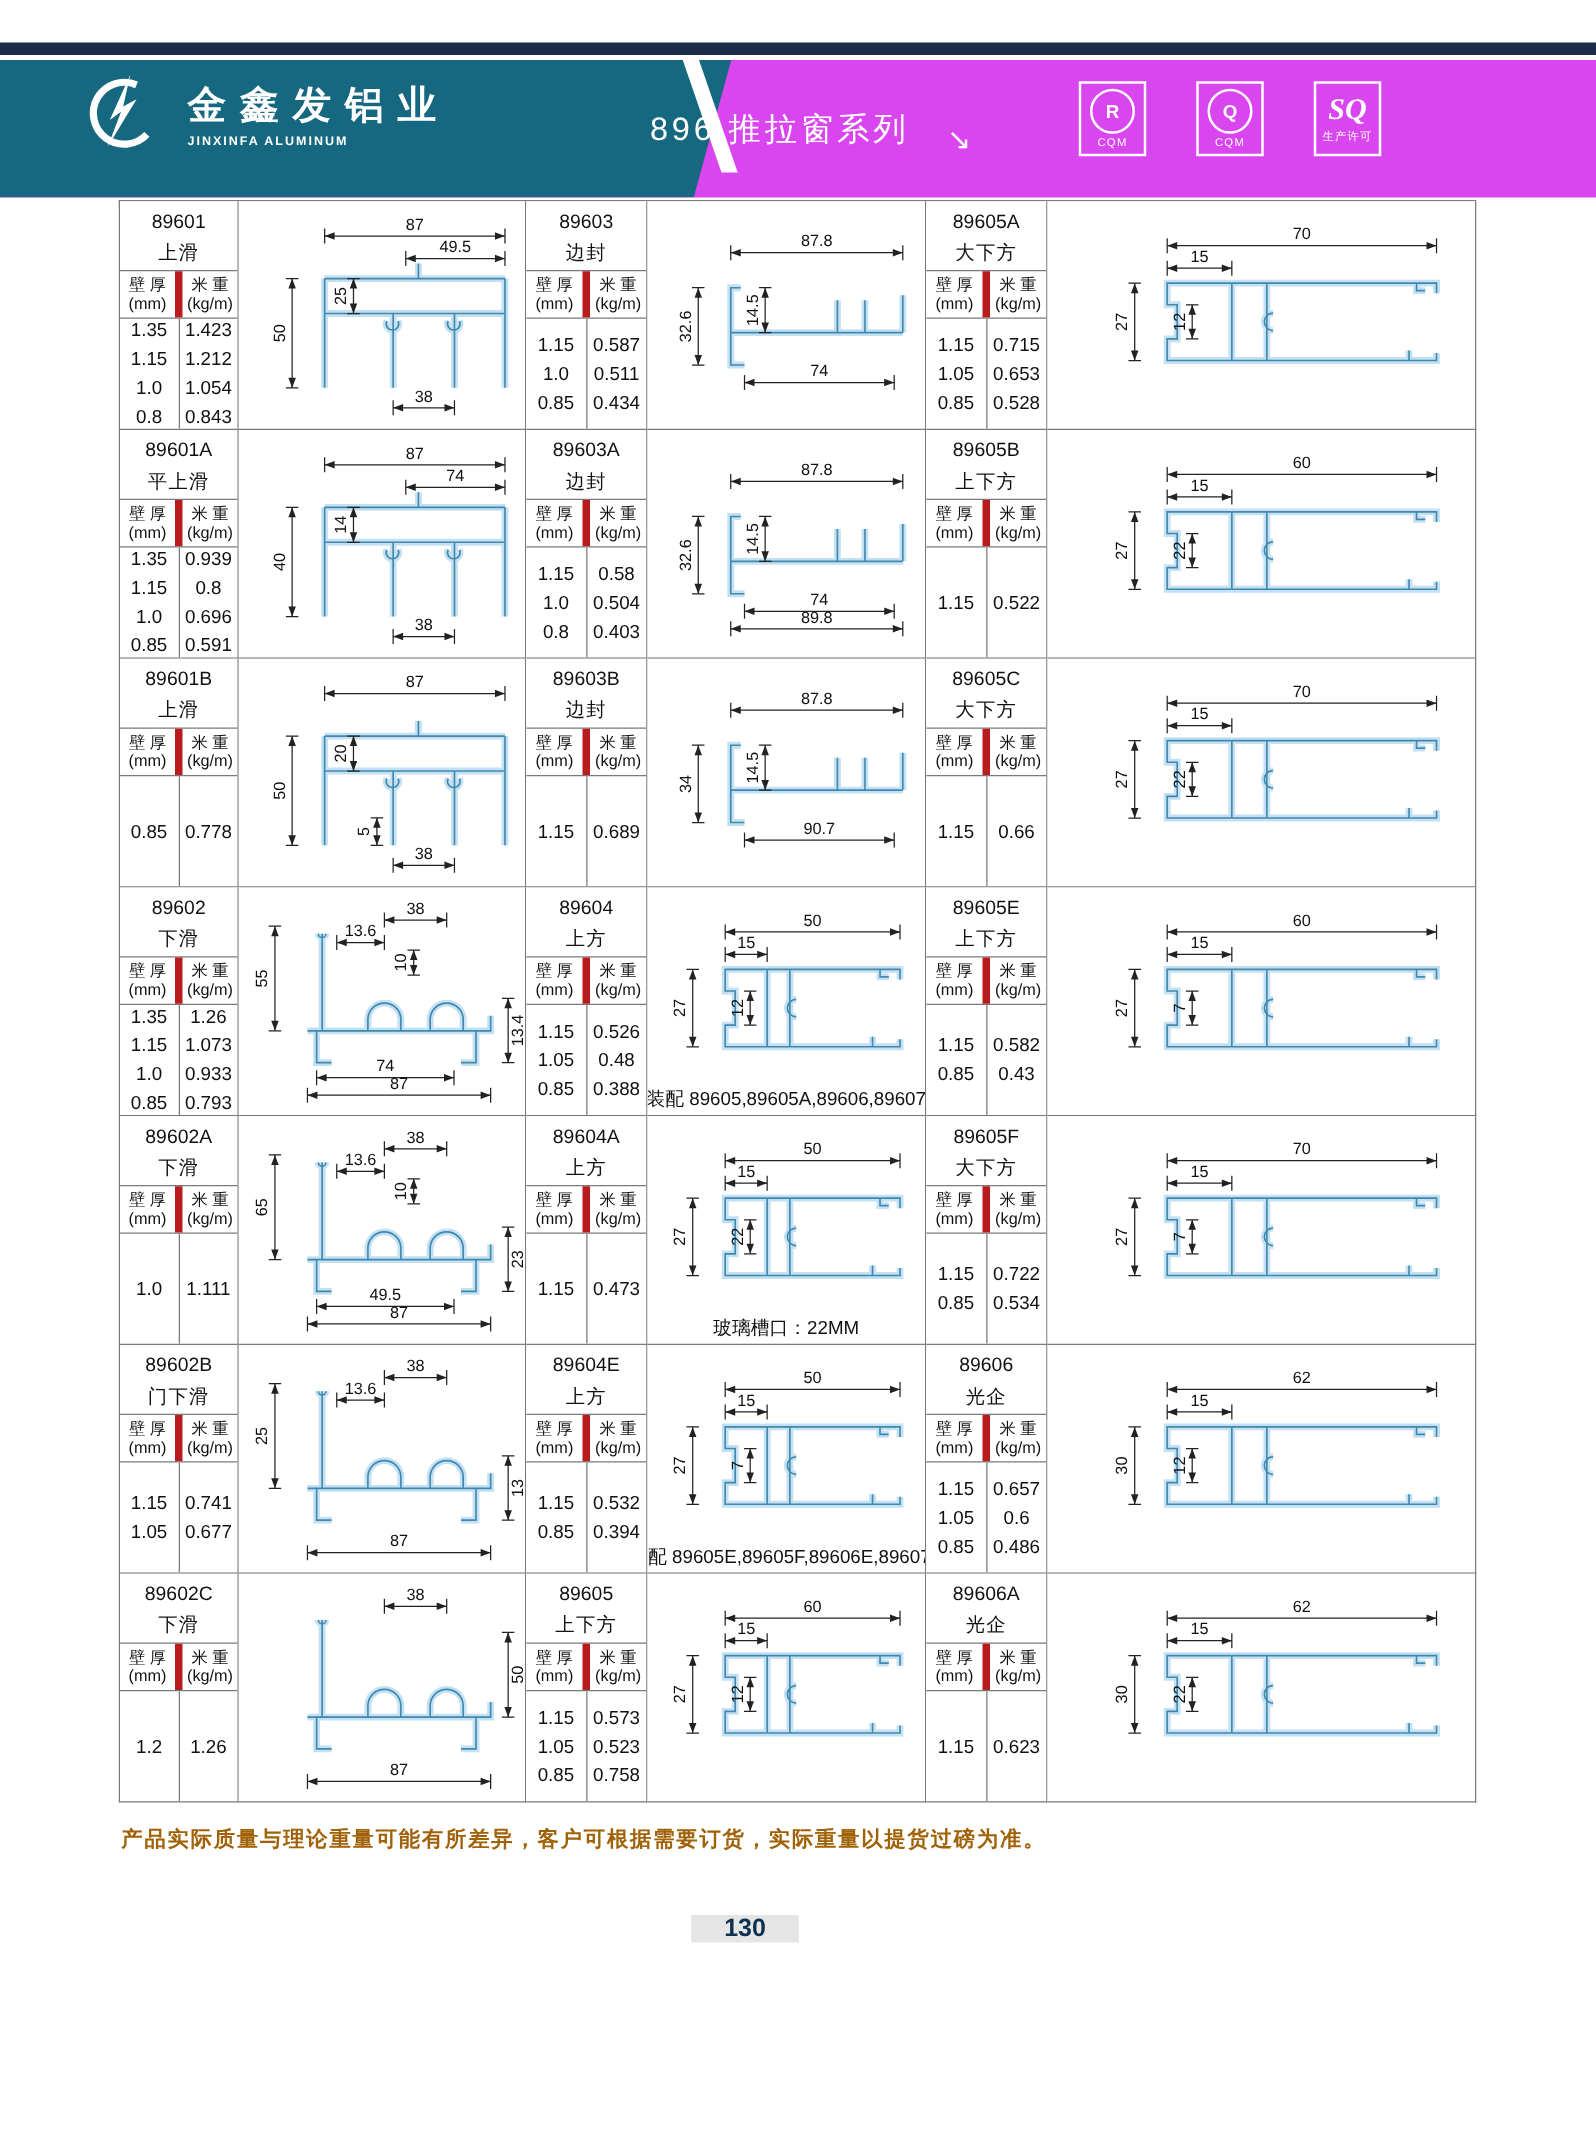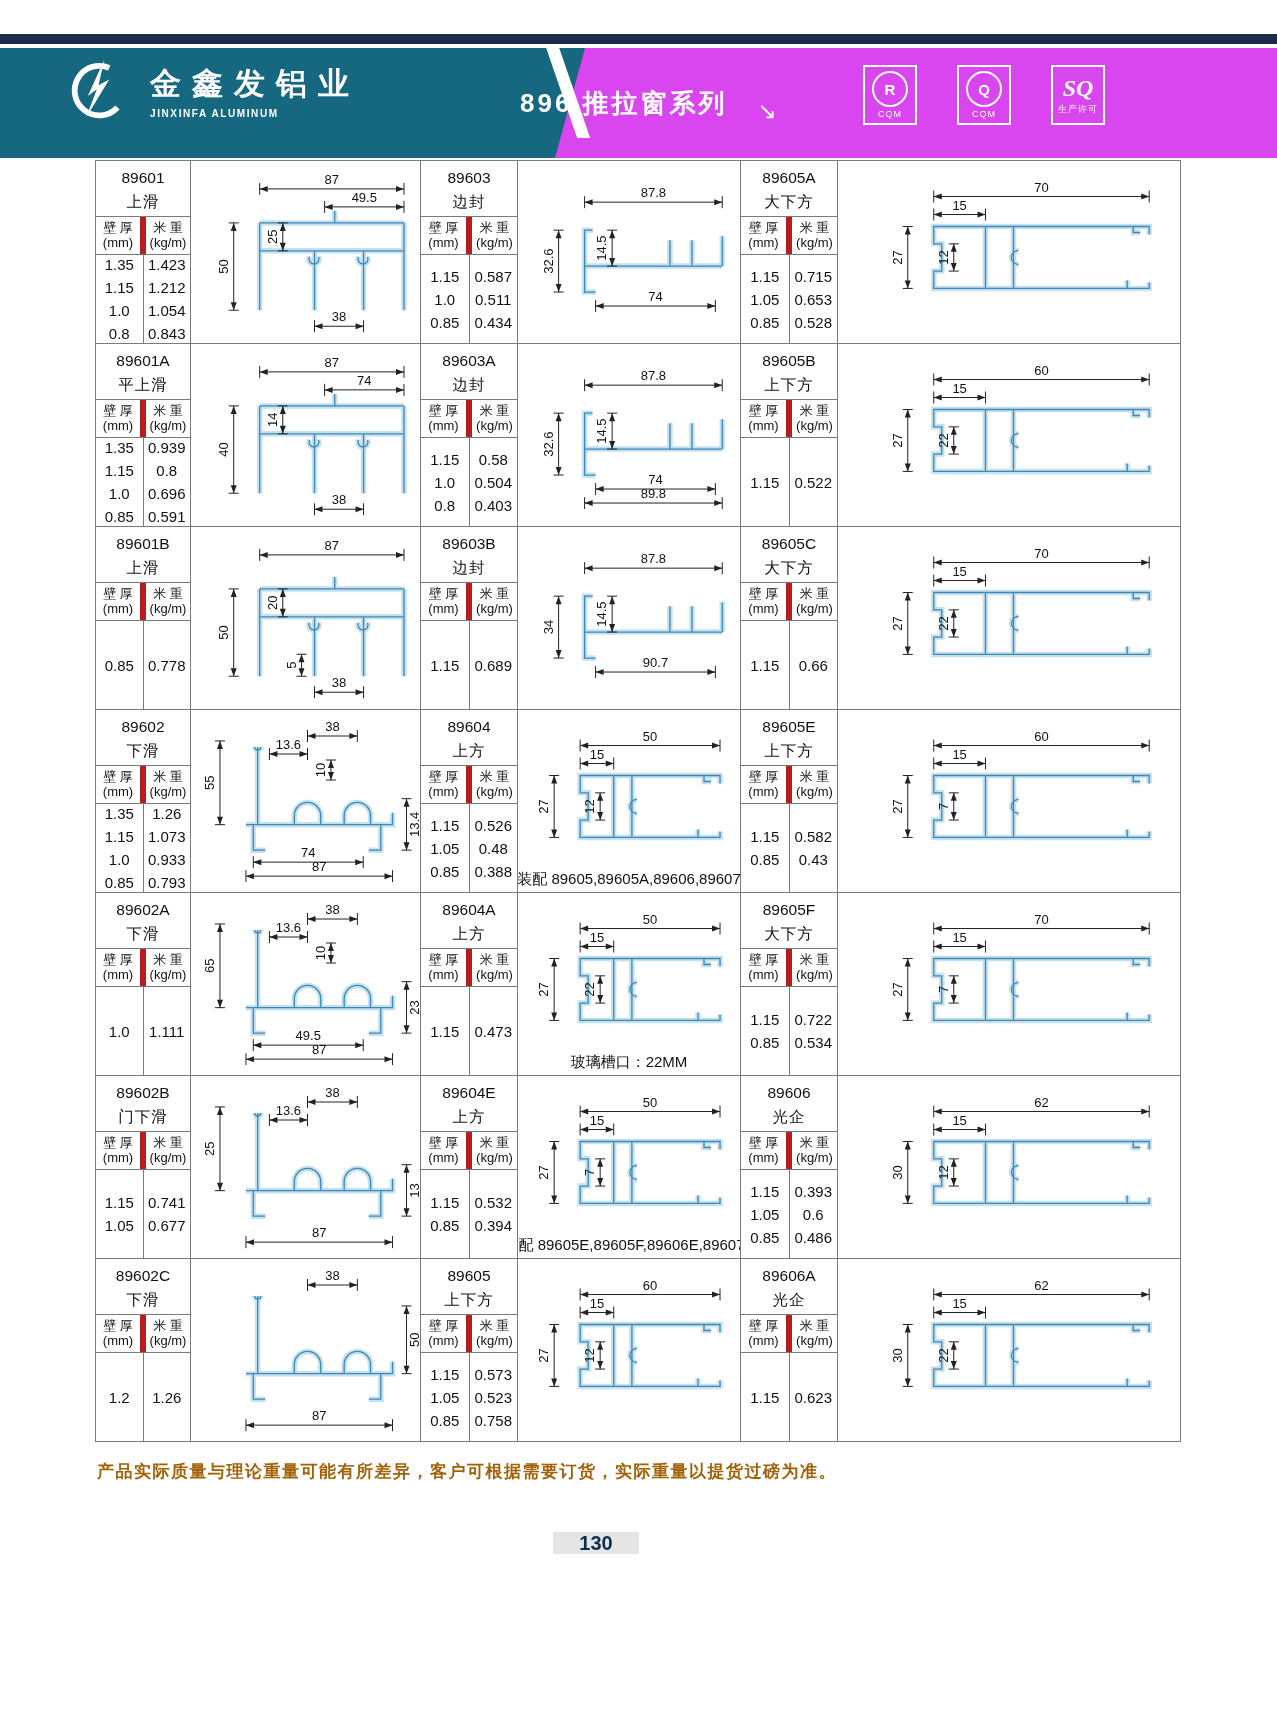--- a/index.html
+++ b/index.html
@@ -11,21 +11,21 @@
   
   .topbar{position:absolute;left:0;top:34px;width:1277px;height:10px;background:#1c2b4a;}
   .banner{position:absolute;left:0;top:48px;width:1277px;height:110px;background:#d946ef;}
   .banner-dark{position:absolute;left:0;top:0;width:585px;height:100%;background:#15687f;
     clip-path:polygon(0 0,100% 0,calc(100% - 30px) 100%,0 100%);}
   .banner-stripe{position:absolute;left:561px;top:-4px;width:13px;height:94px;background:#ffffff;transform:skewX(19deg);}
   .brand{position:absolute;left:68px;top:7px;display:flex;align-items:center;gap:16px;color:#fff;}
   .brand-cn{font-size:31px;font-weight:bold;letter-spacing:11px;white-space:nowrap;}
   .brand-en{font-size:10px;font-weight:bold;letter-spacing:1.6px;margin-top:3px;white-space:nowrap;}
   .series{position:absolute;left:520px;top:0;height:100%;display:flex;align-items:center;gap:30px;color:#fff;}
-  .series-title{font-size:26px;font-weight:bold;letter-spacing:3px;white-space:nowrap;}
+  .series-title{font-size:26px;font-weight:normal;letter-spacing:3px;white-space:nowrap;}
   .series-arrow{font-size:23px;margin-top:16px;}
   .badges{position:absolute;right:172px;top:17px;display:flex;gap:40px;}
   .badge{width:54px;height:60px;border:2px solid #fff;display:flex;flex-direction:column;
     align-items:center;justify-content:center;color:#fff;box-sizing:border-box;}
   .badge-circle{width:36px;height:36px;border:2px solid #fff;border-radius:50%;display:flex;
     align-items:center;justify-content:center;font-size:15px;font-weight:bold;box-sizing:border-box;}
   .badge-big{font-size:24px;font-weight:bold;font-style:italic;font-family:"Liberation Serif","DejaVu Serif",serif;line-height:26px;}
   .badge-sub{font-size:9px;margin-top:2px;letter-spacing:1px;white-space:nowrap;}
   
   .grid{position:absolute;left:95px;top:160px;display:grid;
@@ -1352,21 +1352,21 @@
           <div>(kg/m)</div>
         </div>
       </div>
       <div class="spec-vals">
         <div class="vc">
           <div class="vrow">1.15</div>
           <div class="vrow">1.05</div>
           <div class="vrow">0.85</div>
         </div>
         <div class="vc">
-          <div class="vrow">0.393</div>
+          <div class="vrow">0.657</div>
           <div class="vrow">0.6</div>
           <div class="vrow">0.486</div>
         </div>
       </div>
     </div>
     <div class="cell draw-cell">
       <svg width="342" height="182">
         <g>
           <path d="M147.4704,65.52 H95.76 V82.84639999999999 H103.76 V110.0736 H95.76 V127.39999999999999 H147.4704" class="pfill"></path>
           <path d="M147.4704,65.52 V127.39999999999999" class="pfill"></path>

